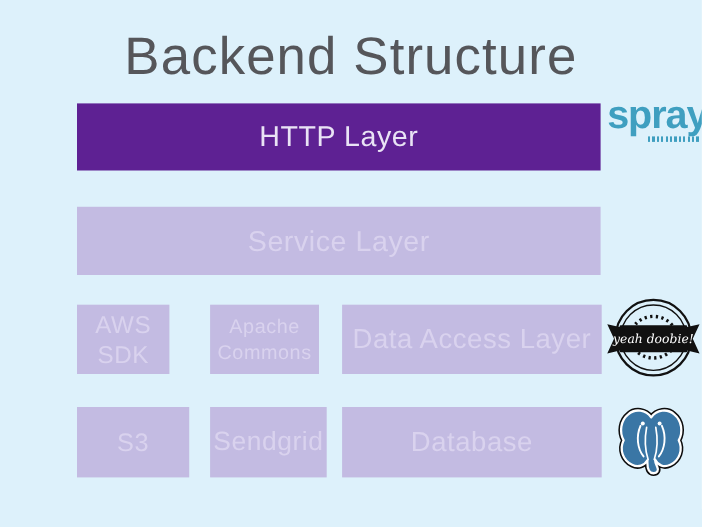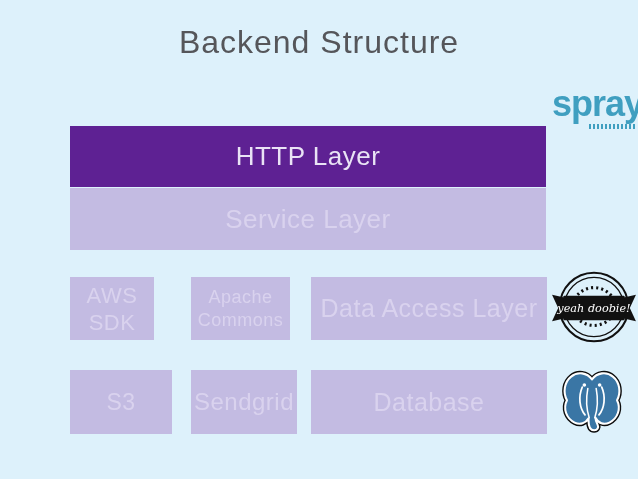--- a/index.html
+++ b/index.html
@@ -7,21 +7,21 @@
   .slide{
     position:relative;
     width:638px;height:479px;
     background:#ddf1fb;
     overflow:hidden;
   }
   .slide-title{
     position:absolute;
     left:0;top:24px;width:638px;
     text-align:center;
-    font-size:32px;
+    font-size:48px;
     font-weight:300;
     letter-spacing:1px;
     color:#55565a;
   }
   .box{
     position:absolute;
     display:flex;
     flex-direction:column;
     align-items:center;
     justify-content:center;
@@ -30,21 +30,21 @@
     letter-spacing:0.5px;
   }
   .box.dark{
     background:#5e2193;
     color:#e9e3f5;
   }
   .box.light{
     background:#c3bbe2;
     color:#d9d2ee;
   }
-  .http-box{left:70px;top:94px;width:476px;height:61px;font-size:26px;margin-top:32px;}
+  .http-box{left:70px;top:94px;width:476px;height:61px;font-size:26px;}
   .service-box{left:70px;top:188px;width:476px;height:62px;font-size:26px;}
   .aws-box{left:70px;top:277px;width:84px;height:63px;font-size:22px;line-height:27px;}
   .apache-box{left:191px;top:277px;width:99px;height:63px;font-size:18px;line-height:23px;}
   .dal-box{left:311px;top:277px;width:236px;height:63px;font-size:25px;}
   .s3-box{left:70px;top:370px;width:102px;height:64px;font-size:23px;}
   .sendgrid-box{left:191px;top:370px;width:106px;height:64px;font-size:24px;}
   .database-box{left:311px;top:370px;width:236px;height:64px;font-size:25px;}
 
   .spray-logo{
     position:absolute;

